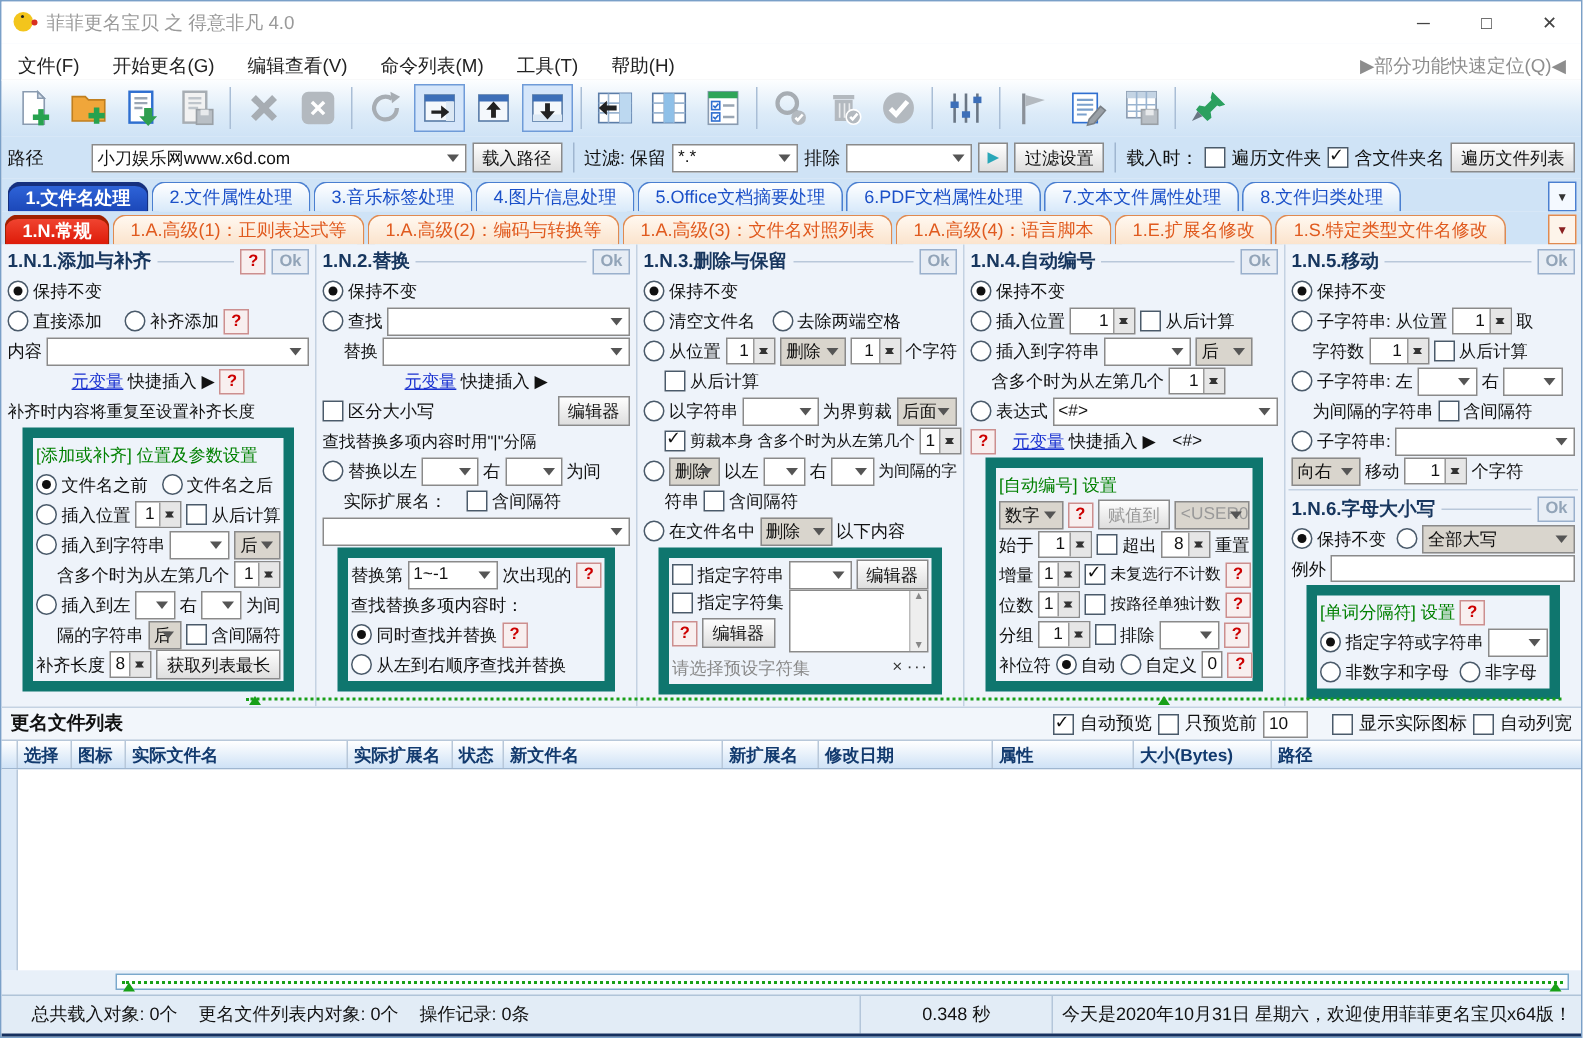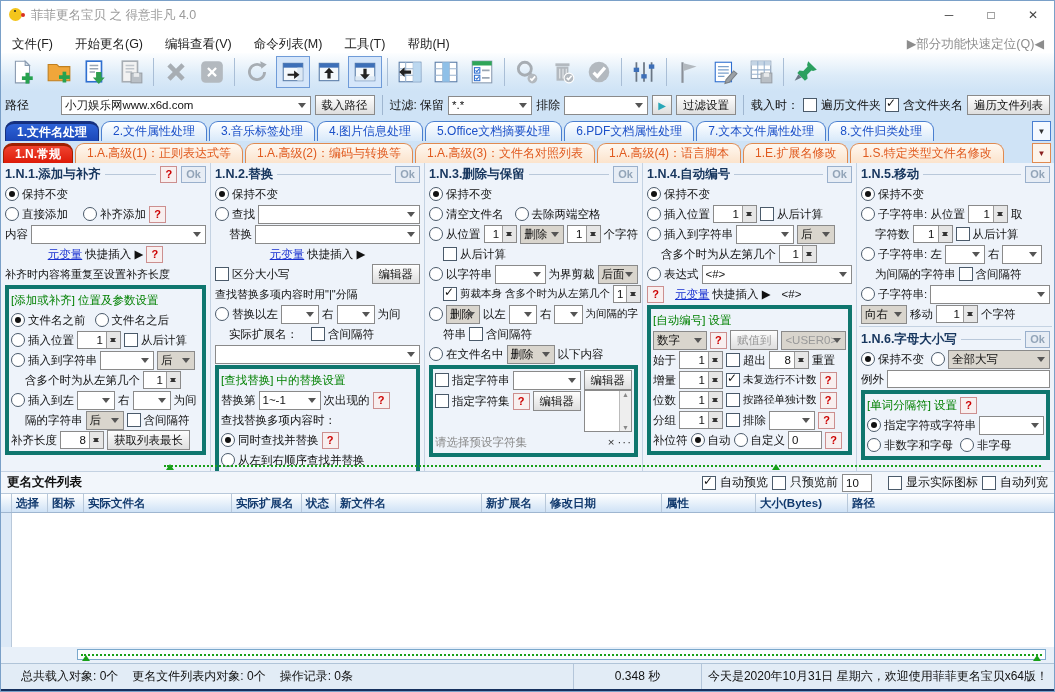--- a/index.html
+++ b/index.html
@@ -62,21 +62,21 @@
   .tab2.sel{background:linear-gradient(#f04430,#dd1a08);color:#fff;border-color:#a02000;border-top:3px solid #a02000;}
   .tabdd{position:absolute;right:3px;width:17px;height:18px;display:flex;align-items:center;justify-content:center;
          border:1px solid #4a7fd0;background:#f4f9ff;font-size:8px;color:#333;}
   .tabdd.r2{border-color:#e08a50;background:#fdf4ea;color:#8a2020;}
   
   #panels{top:162px;left:0;width:100%;height:308px;background:#eef3fa;display:flex;}
   .pcol{position:relative;border-right:1px solid #c4d2e2;box-sizing:border-box;padding:1px 2px;font-size:11.5px;}
   .row{display:flex;align-items:center;gap:3px;height:20px;padding:0 2px;white-space:nowrap;}
   .ptitle{display:flex;align-items:center;gap:4px;height:20px;padding:0 2px;font-weight:bold;color:#17365e;font-size:12.5px;white-space:nowrap;}
   .ptitle .ln{flex:1;border-top:1px solid #b9c8da;height:0;}
-  .grp{border:4px solid #0f766e;margin:1px 2px;padding:1px 0;}
+  .grp{border:7px solid #0f766e;margin:1px 12px;padding:1px 0;}
   .ml14{margin-left:14px;} .ml8{margin-left:8px;} .mla{margin-left:auto;}
   .s10{font-size:10.5px;} .s11{font-size:11px;}
   
   .dotline{position:absolute;height:8px;}
   .dotline .dl{position:absolute;left:0;right:0;top:3px;border-top:2px dotted #18a018;}
   .tri{position:absolute;width:0;height:0;border:4px solid transparent;border-bottom:6px solid #18a018;top:-2px;}
   
   #listbar{top:470px;left:0;width:100%;height:22px;background:#f2f6fb;display:flex;align-items:center;gap:5px;padding:0 6px;box-sizing:border-box;border-top:1px solid #c4d2e2;}
   #listbar .title{font-weight:bold;color:#111;font-size:12.5px;}
   #tablehead{top:492px;left:0;width:100%;height:20px;display:flex;background:linear-gradient(#ffffff,#cfe2f6);border-top:1px solid #b8c8da;border-bottom:1px solid #9fb6d0;box-sizing:border-box;}
@@ -490,23 +490,20 @@
           <span class="lb">实际扩展名：</span>
           <span class="ck" style="margin-left:10px;"></span>
           <span class="lb">含间隔符</span>
         </div>
       <div class="row">
           <span class="combo" style="flex:1;">
             <span class="cv"></span>
           </span>
         </div>
       <div class="grp">
-        <div class="row gt">
-            <span class="lb">[查找替换] 中的替换设置</span>
-          </div>
         <div class="row">
             <span class="lb">替换第</span>
             <span class="combo" style="width:62px;">
               <span class="cv">1~-1</span>
             </span>
             <span class="lb">次出现的</span>
             <span class="q">?</span>
           </div>
         <div class="row">
             <span class="lb">查找替换多项内容时：</span>
@@ -610,21 +607,21 @@
       <div class="grp">
         <div class="row">
             <span class="ck"></span>
             <span class="lb">指定字符串</span>
             <span class="combo" style="flex:1;">
               <span class="cv"></span>
             </span>
             <span class="btn">编辑器</span>
           </div>
         <div class="row" style="height:42px;align-items:flex-start;">
-          <span style="display:flex;flex-direction:row;gap:3px;padding-top:1px;">
+          <span style="display:flex;flex-direction:column;gap:3px;padding-top:1px;">
             <span style="display:flex;align-items:center;gap:3px;">
                 <span class="ck"></span>
                 <span class="lb">指定字符集</span>
               </span>
             <span style="display:flex;align-items:center;gap:3px;">
                 <span class="q">?</span>
                 <span class="btn">编辑器</span>
               </span>
           </span>
           <span style="flex:1;height:40px;border:1px solid #8a8a8a;background:#fff;position:relative;">

